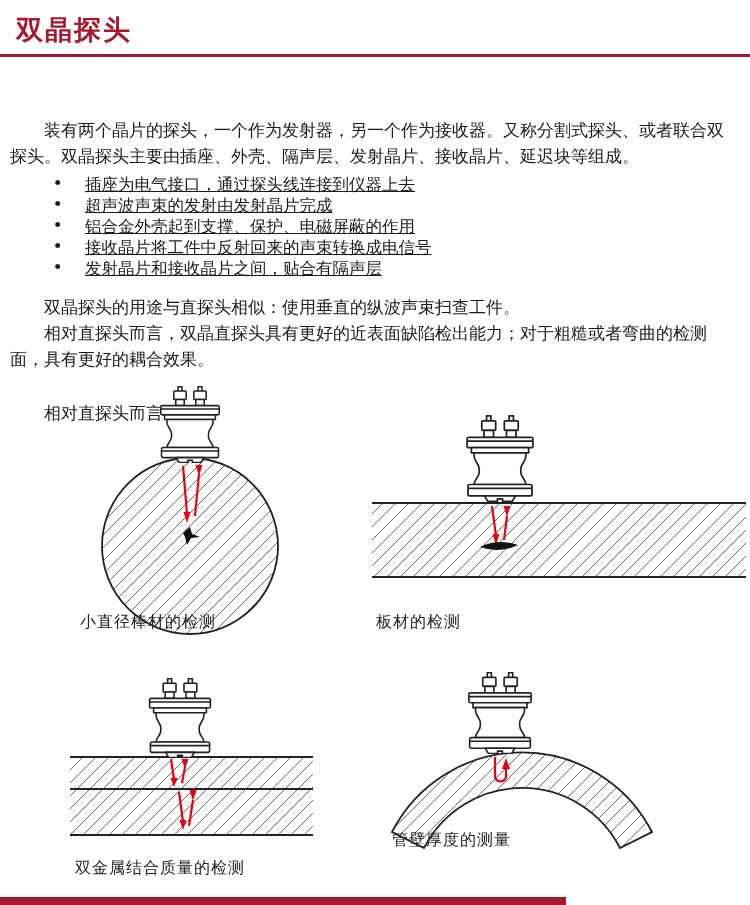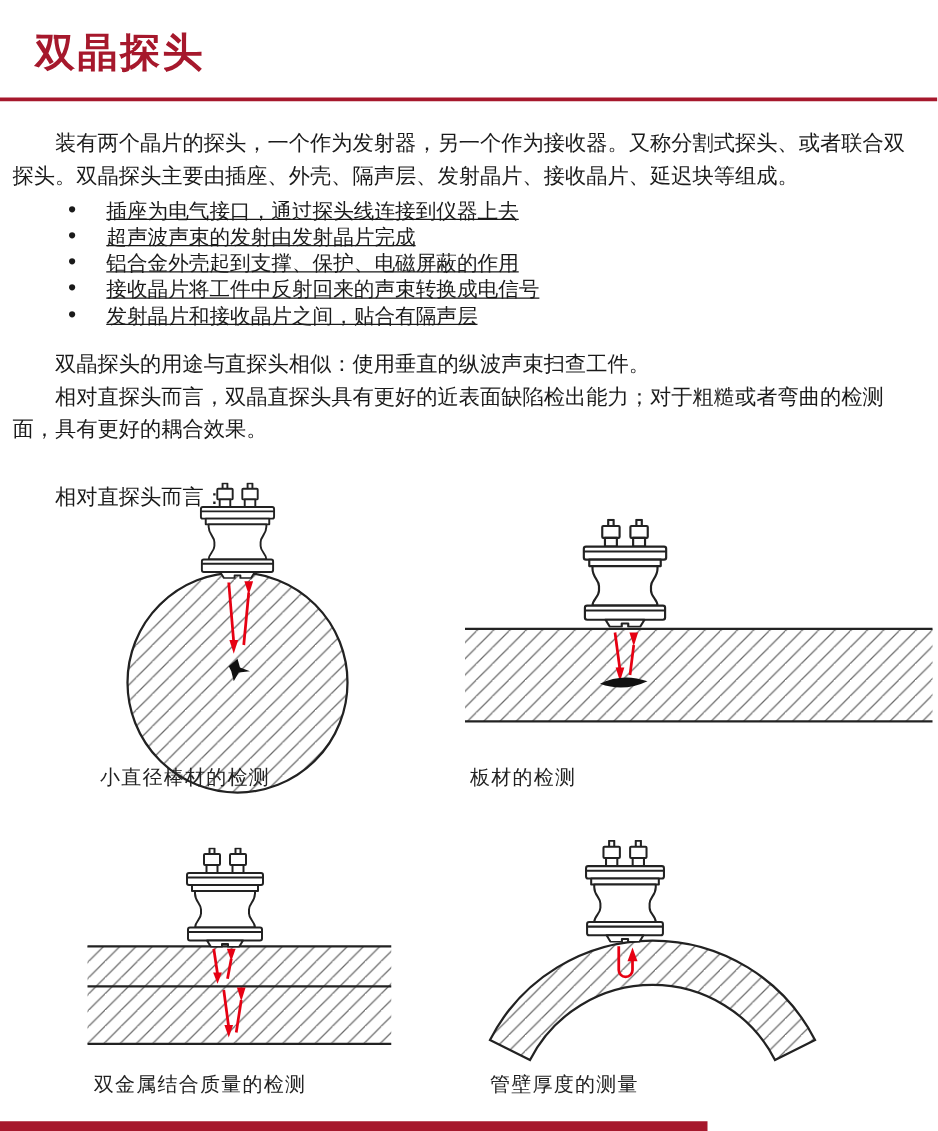--- a/index.html
+++ b/index.html
@@ -10,34 +10,35 @@
   html,body{margin:0;padding:0;background:#ffffff;}
   .page{
     position:relative;
     width:750px;height:905px;
     background:#ffffff;
     overflow:hidden;
     font-family:"Liberation Serif","DejaVu Serif",serif;
     color:var(--ink);
   }
   .page-title{
-    margin:12px;
+    margin:0;
     padding:8px 14px 2px 16px;
     font-family:"Liberation Sans","DejaVu Sans",sans-serif;
-    font-size:32px;
+    font-size:27px;
     line-height:44px;
     font-weight:bold;
     letter-spacing:2px;
     color:var(--accent);
   }
   .title-rule{height:3px;background:var(--accent);}
   .content{
     padding:12px 12px 0 10px;
     font-size:17px;
     line-height:26px;
+    margin-top:40px;
   }
   .para{margin:0;text-indent:2em;}
   .para.first{margin-top:9px;}
   .bullets{
     list-style:none;
     margin:4px 0 0 0;
     padding:0 0 0 42px;
   }
   .bullets li{
     position:relative;
@@ -166,16 +167,16 @@
   <div class="caption" style="left:75px;top:858px">双金属结合质量的检测</div>
 
   <svg class="diagram-svg" style="left:368px;top:672px" width="292" height="188" viewBox="0 0 292 188">
     <path d="M24,160 A146,146 0 0 1 284,160 L252,176 A110,110 0 0 0 56,176 Z" fill="url(#hatch)" stroke="#222" stroke-width="1.8"></path>
     <use href="#probe" xlink:href="#probe" x="93" y="0" width="78" height="82"></use>
     <g stroke="var(--beam)" stroke-width="2.2" fill="none">
       <path d="M127,85 L127,104 A5.5,5.5 0 0 0 138,104 L138,92"></path>
       <polygon points="134,97 142,97 138,86" fill="var(--beam)" stroke="none"></polygon>
     </g>
   </svg>
-  <div class="caption" style="left:392px;top:858px">管壁厚度的测量</div>
+  <div class="caption" style="left:392px;top:830px">管壁厚度的测量</div>
 
   <div class="footer-bar"></div>
 </div>
 
 </body></html>

